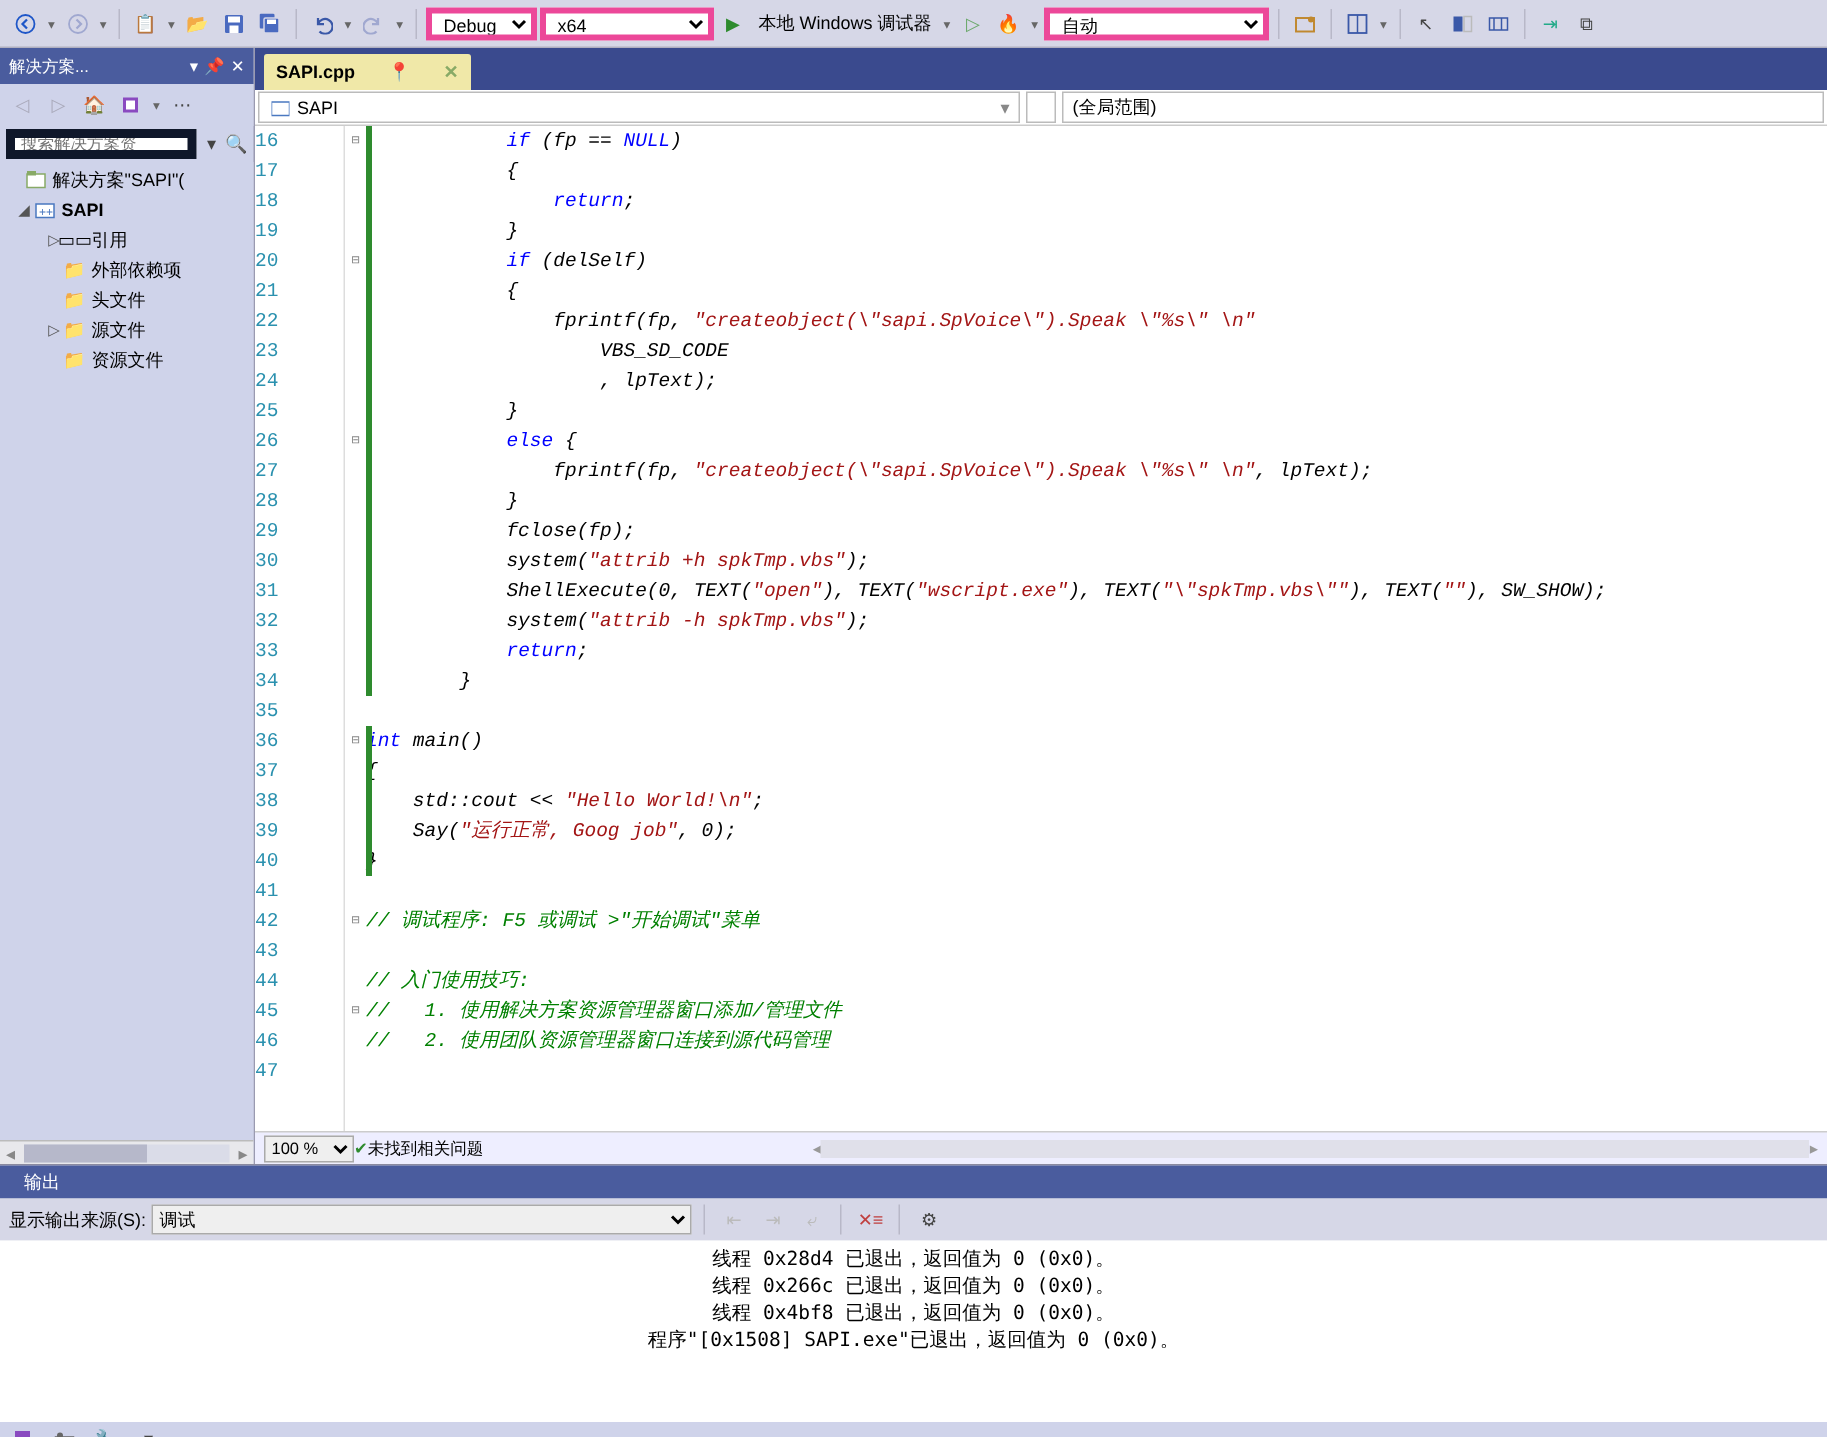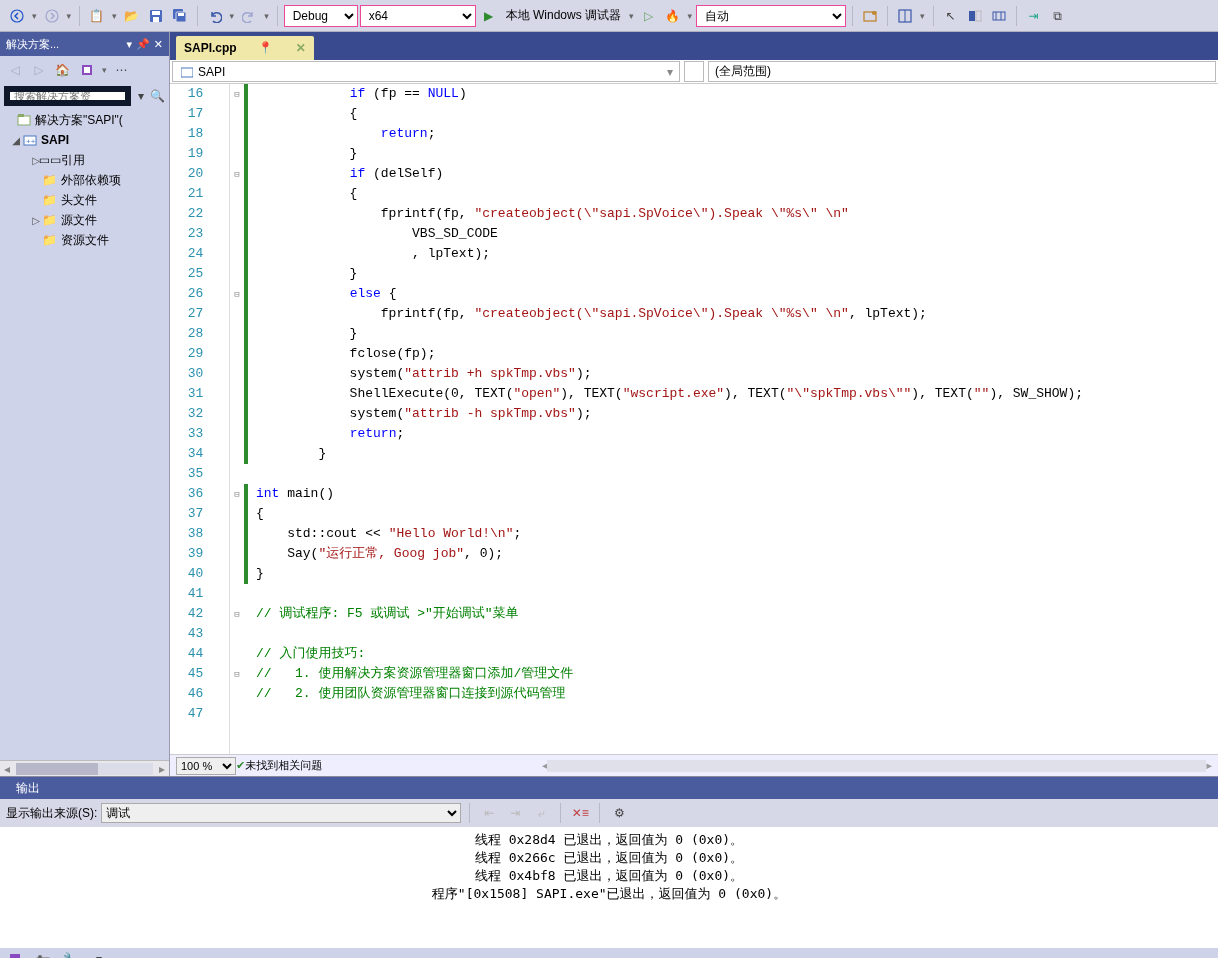--- a/index.html
+++ b/index.html
@@ -1,20 +1,20 @@
 <!DOCTYPE html>
 <html><head>
 <meta charset="utf-8">
 <style>
   * { box-sizing: border-box; margin: 0; padding: 0; }
   body { font-family: "Segoe UI", "Microsoft YaHei", sans-serif; font-size: 12px; background: #e8e8ec; overflow: hidden; width: 1218px; height: 958px; }
   .toolbar { height: 32px; background: #d6d7e7; display: flex; align-items: center; padding: 0 6px; border-bottom: 1px solid #b0b0c0; gap: 2px; }
   .tbtn { width: 22px; height: 22px; display: inline-flex; align-items: center; justify-content: center; cursor: pointer; color: #444; }
   .tsep { width: 1px; height: 20px; background: #b8b8c8; margin: 0 4px; }
-  .tselect { height: 22px; border: 1px solid #ec4899; background: #fff; font-size: 12px; padding: 0 4px; }
+  .tselect { height: 22px; border: 4px solid #ec4899; background: #fff; font-size: 12px; padding: 0 4px; }
   .tdrop { font-size: 9px; color: #666; cursor: pointer; padding: 0 2px; }
   .nav-arrow { color: #1e56c8; }
   .play { color: #2e8b2e; }
   
   .main-area { display: flex; height: 744px; }
   .solexp { width: 170px; background: #cfd3ea; display: flex; flex-direction: column; border-right: 1px solid #9a9ab0; }
   .panel-title { height: 24px; background: #4a5c9e; color: #fff; display: flex; align-items: center; padding: 0 6px; font-size: 11px; justify-content: space-between; gap: 36px; }
   .panel-title .controls { display:flex; gap:4px; }
   .solexp-tb { height: 28px; display: flex; align-items: center; padding: 0 4px; gap: 2px; background:#cfd3ea; }
   .search-row { height: 24px; display: flex; align-items: center; padding: 2px 4px; gap:3px; }
@@ -28,26 +28,26 @@
   
   .editor-panel { flex:1; display:flex; flex-direction:column; background:#fff; overflow:hidden; }
   .tabstrip { height:28px; background:#3a4a8e; display:flex; align-items:flex-end; padding-left:6px; }
   .tab { height:24px; background:#f0e8a8; display:flex; align-items:center; padding:0 8px; font-size:12px; font-weight:bold; border-top-left-radius:2px; border-top-right-radius:2px; gap:22px; }
   .tab .pinclose { color:#8a6; cursor:pointer; }
   .navbar { height:24px; display:flex; align-items:center; border-bottom:1px solid #ccc; }
   .navbar .nsel { flex:1; border:1px solid #bbb; height:21px; display:flex; align-items:center; padding:0 6px; margin:0 2px; font-size:12px; background:#fff; }
   .navbar .nsel.small { flex:0 0 20px; padding:0; justify-content:center; }
   
   .code-area { flex:1; display:flex; background:#fff; font-family: Consolas,"Courier New",monospace; font-size:13px; overflow:hidden; position:relative; }
-  .gutter { width:60px; background:#fff; color:#2b91af; text-align:center; padding-right:8px; border-right:1px solid #ddd; }
+  .gutter { width:60px; background:#fff; color:#2b91af; text-align:left; padding-right:8px; border-right:1px solid #ddd; }
   .gutter div { height:20px; line-height:20px; }
   .fold-col { width:14px; background:#fff; }
   .fold-col div { height:20px; display:flex; align-items:center; justify-content:center; font-size:9px; color:#888; cursor:pointer; }
   .code-lines { flex:1; background:#fff; }
-  .code-lines .ln { height:20px; line-height:20px; white-space:pre; padding-left:12px; }
+  .code-lines .ln { height:20px; line-height:20px; white-space:pre; padding-left:0;font-style:italic; }
   .kw { color:#0000ff; }
   .str { color:#a31515; }
   .cmt { color:#008000; }
   .ident { color:#000; }
   .green-bar { position:absolute; left:74px; width:4px; background:#2e8b2e; }
   
   .status-strip { height:22px; display:flex; align-items:center; border-top:1px solid #ccc; background:#eef; padding:0 6px; gap:0; font-size:11px; }
   .zoom-sel { width:60px; height:18px; border:1px solid #aaa; font-size:11px; }
   
   .output-panel { height:172px; background:#e8e8ec; border-top:1px solid #8a8aa0; display:flex; flex-direction:column; }

